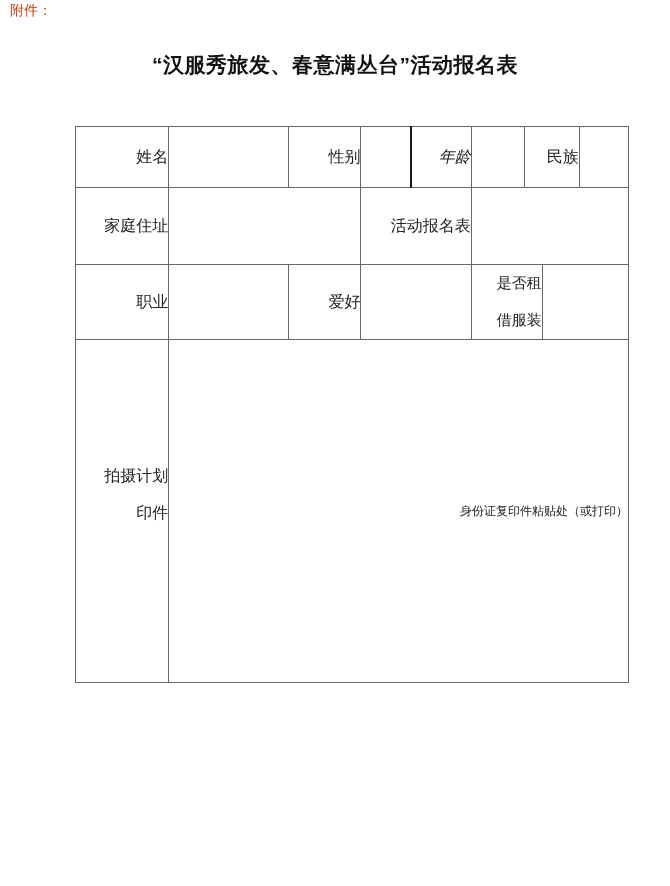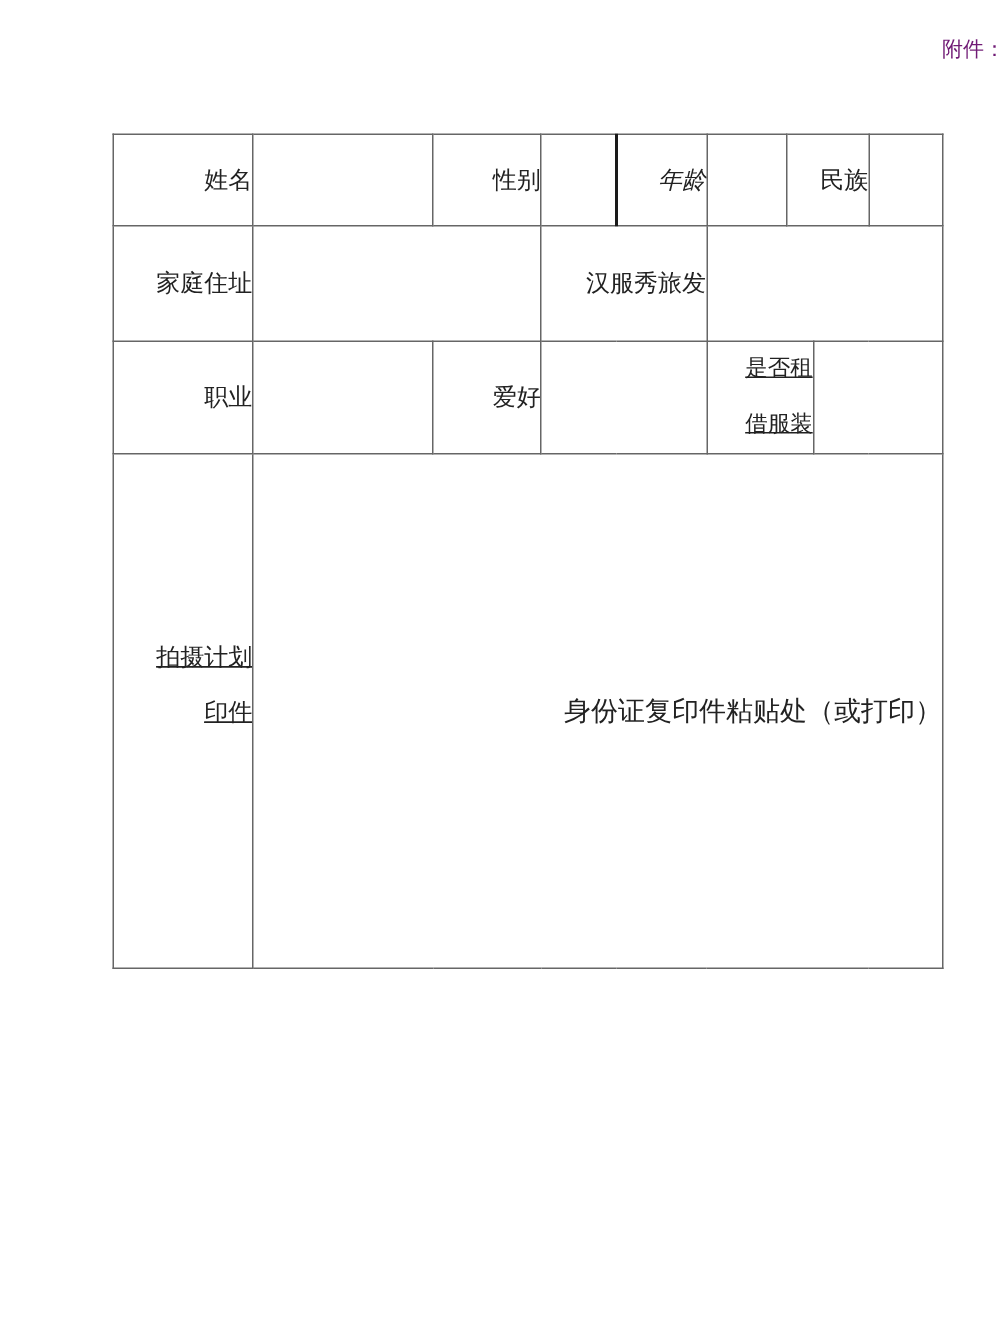--- a/index.html
+++ b/index.html
@@ -11,24 +11,23 @@
     margin:0; padding:0;
     background:#ffffff;
     width:670px; height:886px;
     font-family:"Liberation Sans","DejaVu Sans",sans-serif;
     color:var(--text);
     -webkit-font-smoothing:antialiased;
   }
   .page{ width:670px; height:886px; overflow:hidden; }
 
   .attachment{
-    padding:24px 0 0 10px;
+    padding:2px 0 0 10px;
     font-size:14px;
-    color:#701a75;
-    text-align:right;
+    color:#c2410c;
   }
 
   .doc-title{
     margin-top:31px;
     text-align:center;
     font-size:21px;
     font-weight:bold;
     color:#111111;
     letter-spacing:0.5px;
   }
@@ -50,36 +49,37 @@
   }
   
   tr.r1 td{ height:60px; }
   tr.r2 td{ height:76px; }
   tr.r3 td{ height:74px; }
   tr.r4 td{ height:342px; }
   tr.r5 td{ height:176px; }
 
   td.dark-left{ border-left:2px solid var(--border-dark);font-style:italic; }
 
-  td.multiline div{ line-height:2.3;text-decoration:underline; }
+  td.multiline div{ line-height:2.3; }
   td.rent-cell{ font-size:15px; }
   td.rent-cell div{ line-height:2.45; }
 
   td.id-label-cell{ vertical-align:middle; }
   td.id-label-cell .pad{ padding-bottom:32px; }
 
-  td.paste-area{ font-size:18px; }
+  td.paste-area{ font-size:12px; }
 </style>
 </head>
 <body>
 
 <div class="page">
 
   <div class="attachment">附件：</div>
 
+  <div class="doc-title">“汉服秀旅发、春意满丛台”活动报名表</div>
 
   <table class="reg-table">
     <colgroup>
       <col style="width:93px">
         <col style="width:120px">
         <col style="width:72px">
       <col style="width:50px">
         <col style="width:60px">
         <col style="width:53px">
       <col style="width:18px">
@@ -95,21 +95,21 @@
       <td></td>
       <td class="dark-left">年龄</td>
       <td></td>
       <td colspan="2">民族</td>
       <td></td>
     </tr>
 
     <tr class="r2">
       <td>家庭住址</td>
       <td colspan="2"></td>
-      <td colspan="2">汉服秀旅发</td>
+      <td colspan="2">活动报名表</td>
       <td colspan="4"></td>
     </tr>
 
     <tr class="r3">
       <td>职业</td>
       <td></td>
       <td>爱好</td>
       <td colspan="2"></td>
       <td colspan="2" class="multiline rent-cell">
         <div>是否租</div>

